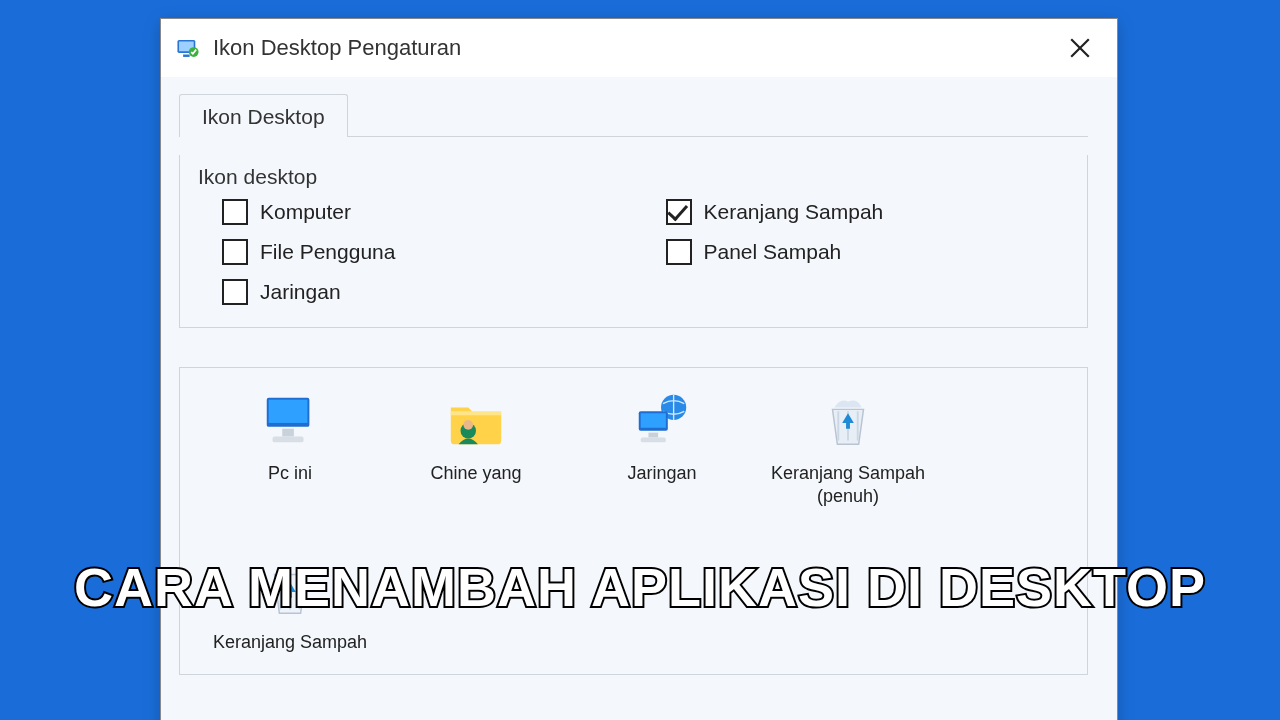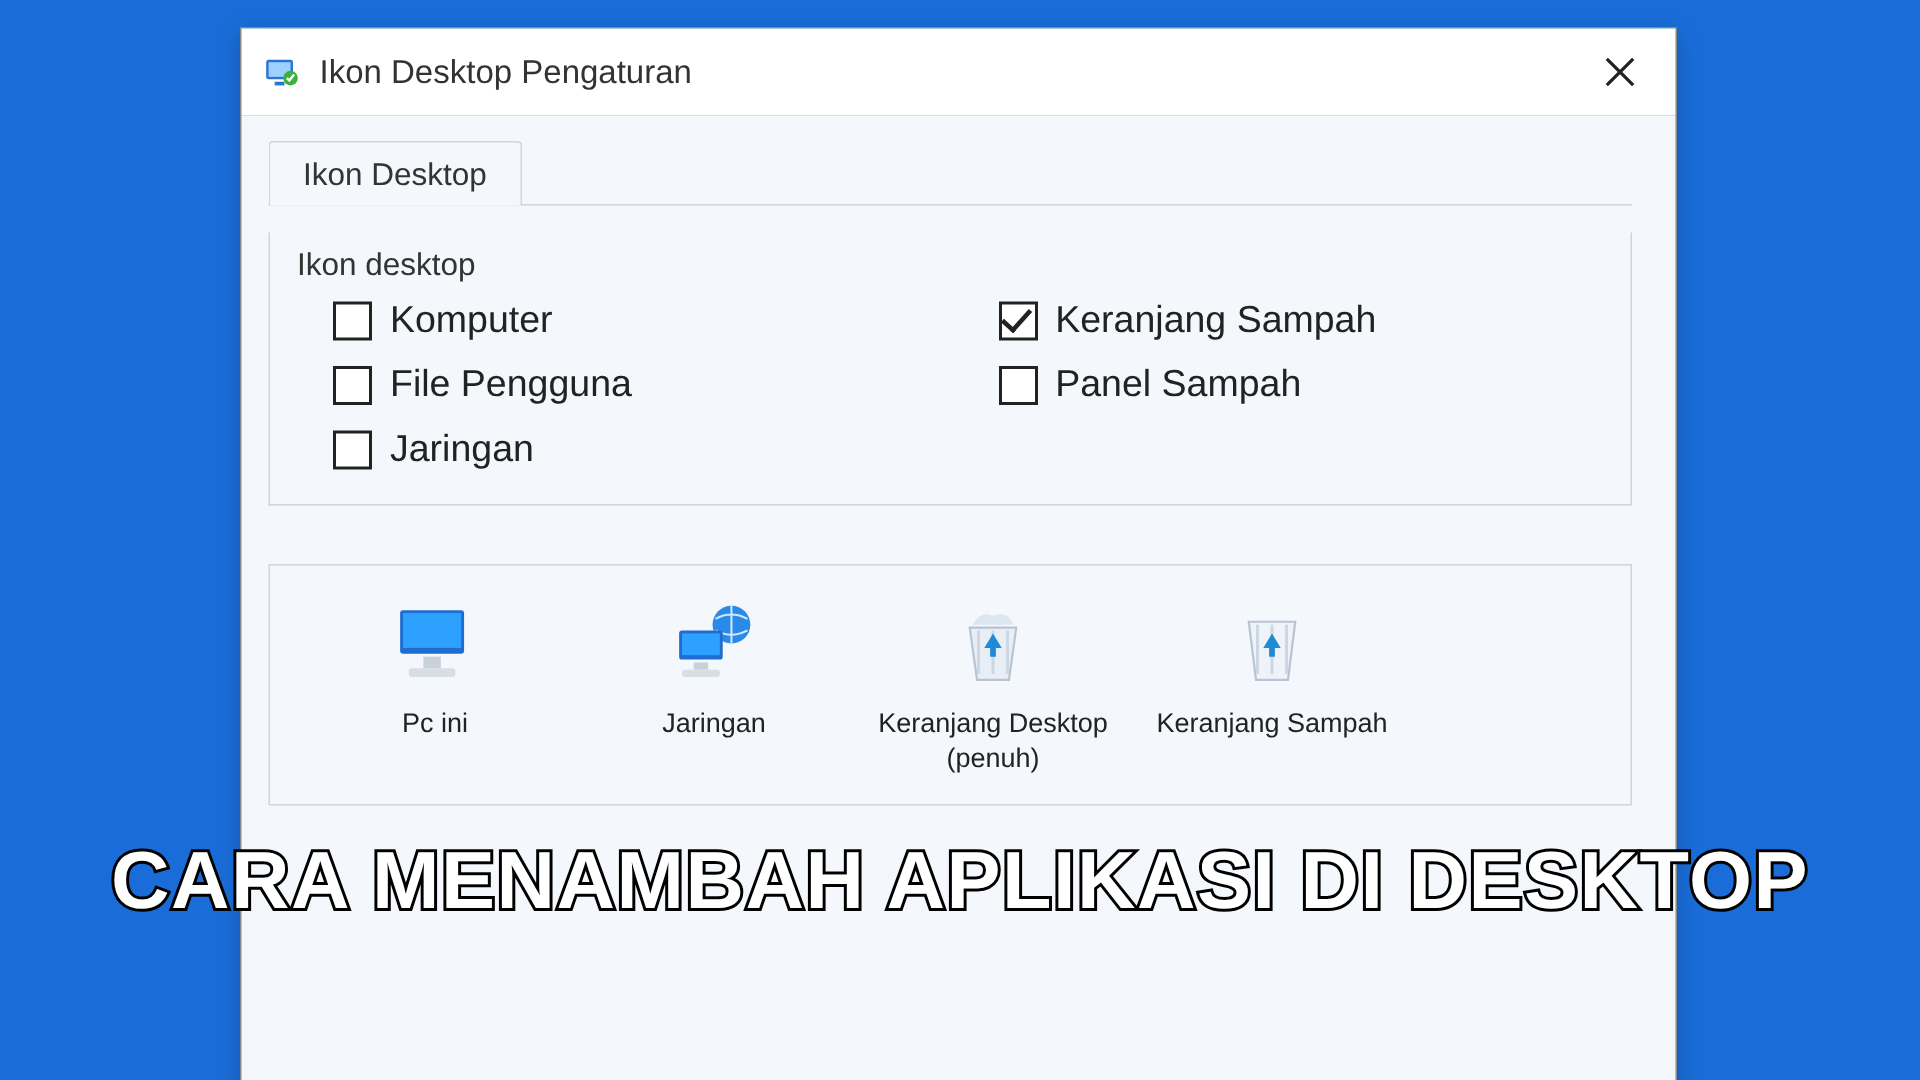--- a/index.html
+++ b/index.html
@@ -115,21 +115,21 @@
   }
   .checkbox.checked::after {
     content: "";
     width: 16px;
     height: 8px;
     border-left: 3px solid #222;
     border-bottom: 3px solid #222;
     transform: rotate(-48deg) translate(1px,-2px);
   }
   .checklabel {
-    font-size: 25px;
+    font-size: 21px;
     color: #222;
   }
 
   .iconpanel {
     margin-top: 39px;
     border: 1px solid #d0d5db;
     background: #f4f7fb;
     padding: 20px 30px 20px 30px;
     display: flex;
     flex-wrap: wrap;
@@ -240,40 +240,52 @@
               <rect x="10" y="10" width="40" height="24" fill="#2ea0ff"></rect>
               <rect x="24" y="40" width="12" height="8" fill="#c9d2da"></rect>
               <rect x="14" y="48" width="32" height="6" rx="2" fill="#d8dee5"></rect>
             </svg>
           </div>
           <div class="lbl">Pc ini</div>
         </div>
         <div class="iconitem">
           <div class="ico">
             <svg width="62" height="62" viewBox="0 0 64 64">
+              <path d="M6 18 h18 l6 6 h28 v28 a4 4 0 0 1 -4 4 H10 a4 4 0 0 1 -4 -4 z" fill="#ffd24a"></path>
+              <path d="M6 22 h52 v4 H6 z" fill="#ffe58a"></path>
+              <circle cx="24" cy="42" r="8" fill="#1a8a5a"></circle>
+              <circle cx="24" cy="36" r="5" fill="#e8b78a"></circle>
+              <path d="M14 56 q10 -12 20 0 z" fill="#1a8a5a"></path>
+            </svg>
+          </div>
+          <div class="lbl">Chine yang</div>
+        </div>
+        <div class="iconitem">
+          <div class="ico">
+            <svg width="62" height="62" viewBox="0 0 64 64">
               <circle cx="44" cy="18" r="13" fill="#2a8ae8"></circle>
               <path d="M33 14 q11 -6 22 0 M33 22 q11 6 22 0 M44 5 v26" stroke="#cfe9ff" stroke-width="1.4" fill="none"></path>
               <rect x="8" y="22" width="30" height="20" rx="2" fill="#1f6dd0"></rect>
               <rect x="10" y="24" width="26" height="15" fill="#2ea0ff"></rect>
               <rect x="18" y="44" width="10" height="5" fill="#c9d2da"></rect>
               <rect x="10" y="49" width="26" height="5" rx="2" fill="#d8dee5"></rect>
             </svg>
           </div>
           <div class="lbl">Jaringan</div>
         </div>
         <div class="iconitem">
           <div class="ico">
             <svg width="62" height="62" viewBox="0 0 64 64">
               <path d="M16 20 h32 l-5 36 h-22 z" fill="#e8eef6" stroke="#b8c4d2" stroke-width="1.5"></path>
               <path d="M22 22 v30 M32 22 v30 M42 22 v30" stroke="#cdd7e3" stroke-width="2"></path>
               <path d="M18 18 q6 -10 14 -6 q10 -4 14 6" fill="#dbe6f2"></path>
               <path d="M26 34 l6 -10 l6 10 h-4 v6 h-4 v-6 z" fill="#1f8ad6"></path>
             </svg>
           </div>
-          <div class="lbl">Keranjang Desktop (penuh)</div>
+          <div class="lbl">Keranjang Sampah (penuh)</div>
         </div>
         <div class="iconitem">
           <div class="ico">
             <svg width="62" height="62" viewBox="0 0 64 64">
               <path d="M16 16 h32 l-5 40 h-22 z" fill="#eef3fa" stroke="#b8c4d2" stroke-width="1.5"></path>
               <path d="M22 18 v34 M32 18 v34 M42 18 v34" stroke="#cdd7e3" stroke-width="2"></path>
               <path d="M26 34 l6 -10 l6 10 h-4 v6 h-4 v-6 z" fill="#1f8ad6"></path>
             </svg>
           </div>
           <div class="lbl">Keranjang Sampah</div>

